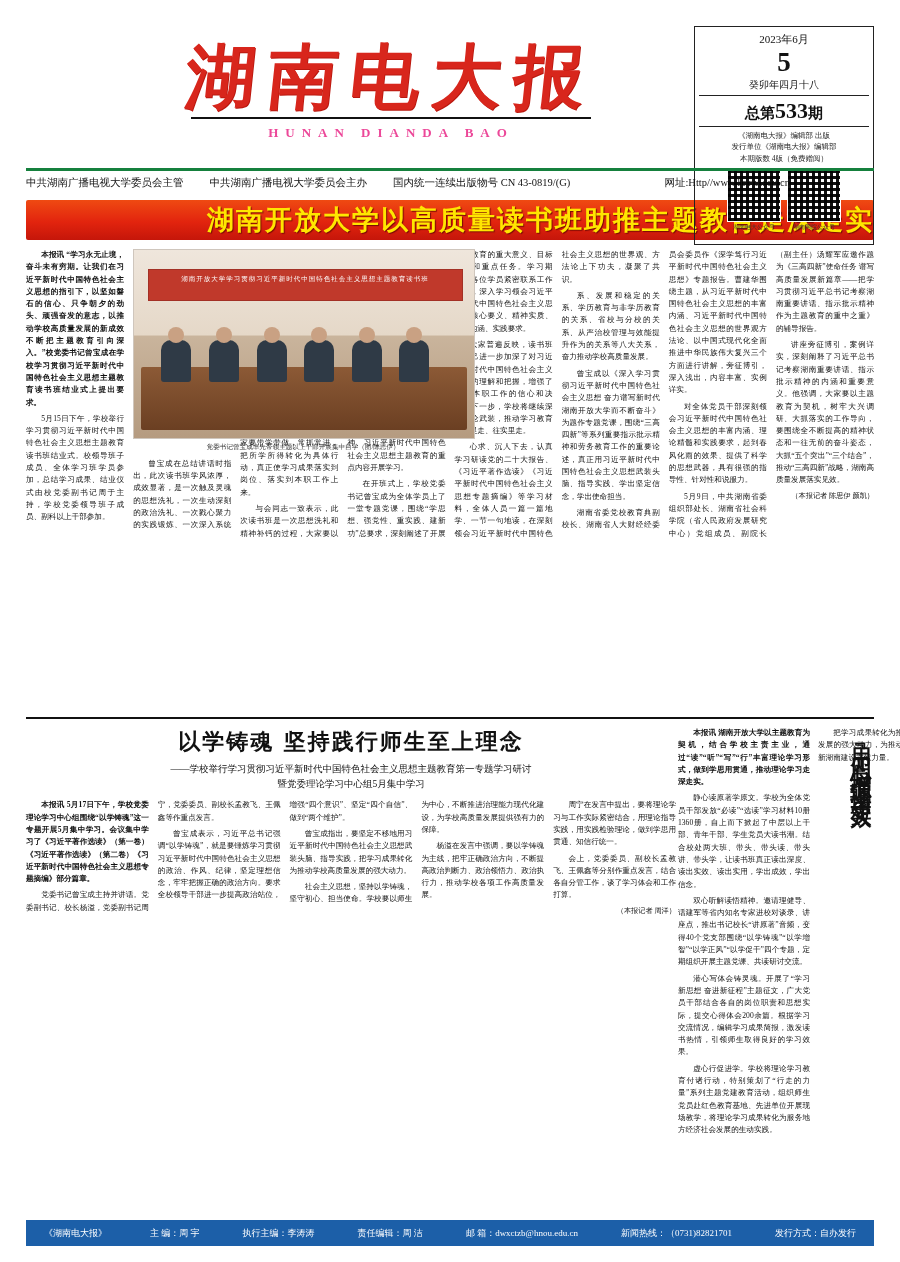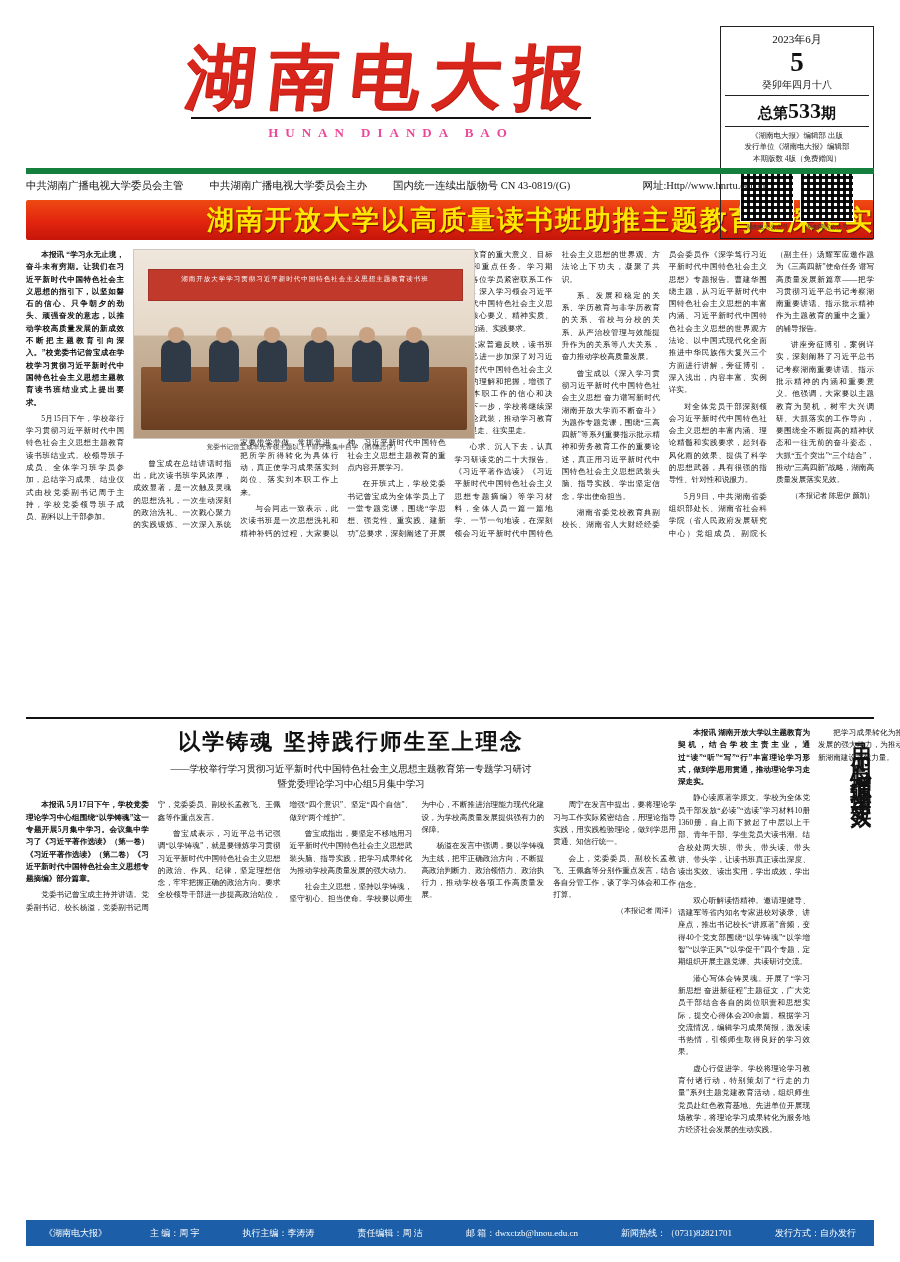--- a/index.html
+++ b/index.html
@@ -7,39 +7,39 @@
   .page{position:relative;width:900px;height:1262px;box-sizing:border-box;padding:0 26px;}
 
   
   .masthead{position:relative;height:200px;}
   .logo-wrap{position:absolute;left:130px;top:40px;width:470px;text-align:center;}
   .logo-cn{font-family:"DejaVu Serif",serif;font-size:70px;font-weight:bold;color:#d8261c;letter-spacing:12px;
            text-shadow:1px 1px 0 #b9180f;transform:skewX(-6deg);line-height:1.05;}
   .logo-py{margin-top:6px;font-family:"Liberation Serif",serif;font-size:13px;letter-spacing:7px;color:#ec4899;font-weight:bold;}
   .logo-rule{margin:3px auto 0;width:400px;border-top:2px solid #111;}
 
-  .issue-box{position:absolute;right:0;top:26px;width:154px;border:1px solid #222;padding:5px 4px 6px;
+  .issue-box{position:absolute;right:0;top:26px;width:180px;border:1px solid #222;padding:5px 4px 12px;
              text-align:center;box-sizing:border-box;}
   .issue-date{font-size:11px;margin-bottom:2px;}
   .issue-num{font-size:27px;font-weight:bold;line-height:1.0;}
   .issue-lunar{font-size:10px;margin:2px 0 3px;}
   .issue-total{font-size:15px;font-weight:bold;border-top:1px solid #222;border-bottom:1px solid #222;padding:2px 0;}
   .issue-total .big{font-size:22px;}
   .issue-meta{font-size:7.5px;line-height:1.5;margin-top:3px;color:#222;}
   .qr-row{display:flex;justify-content:center;gap:6px;margin-top:4px;}
   .qr{width:52px;height:52px;background:
       repeating-linear-gradient(0deg,#111 0 3px,#fff 3px 6px),
       repeating-linear-gradient(90deg,#111 0 3px,rgba(255,255,255,0) 3px 6px);
       background-blend-mode:multiply;border:1px solid #fff;}
   .qr-cap{font-size:6px;text-align:center;margin-top:1px;color:#333;}
 
   .mast-info{position:absolute;left:0;right:0;top:168px;display:flex;align-items:center;
-             font-size:10.5px;border-top:6px solid #15803d;padding-top:5px;}
+             font-size:10.5px;border-top:3px solid #15803d;padding-top:5px;}
   .mast-info span{margin-right:26px;white-space:nowrap;}
-  .mast-info .url{margin-left:auto;margin-right:106px;}
+  .mast-info .url{margin-left:auto;margin-right:84px;}
 
   
   .banner{height:40px;background:linear-gradient(180deg,#ef4a12 0%,#e2240e 55%,#c5160a 100%);
           display:flex;align-items:center;justify-content:flex-end;border-radius:2px;}
   .banner-title{font-family:"DejaVu Sans",sans-serif;font-size:27px;font-weight:bold;color:#ffe600;letter-spacing:2px;
                 text-shadow:1px 1px 1px #7a0b04;}
 
   
   .top-article{margin-top:9px;position:relative;height:458px;}
   .cols{column-count:8;column-gap:9px;font-size:7.6px;line-height:1.62;text-align:justify;height:100%;}

